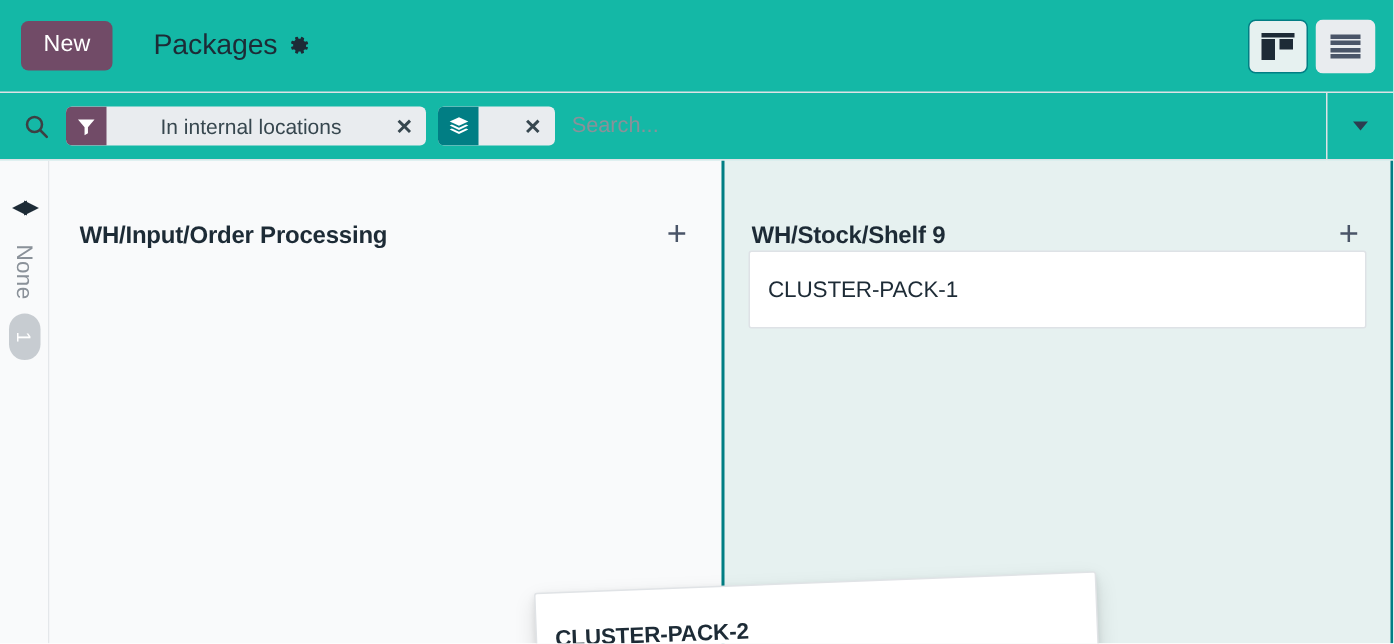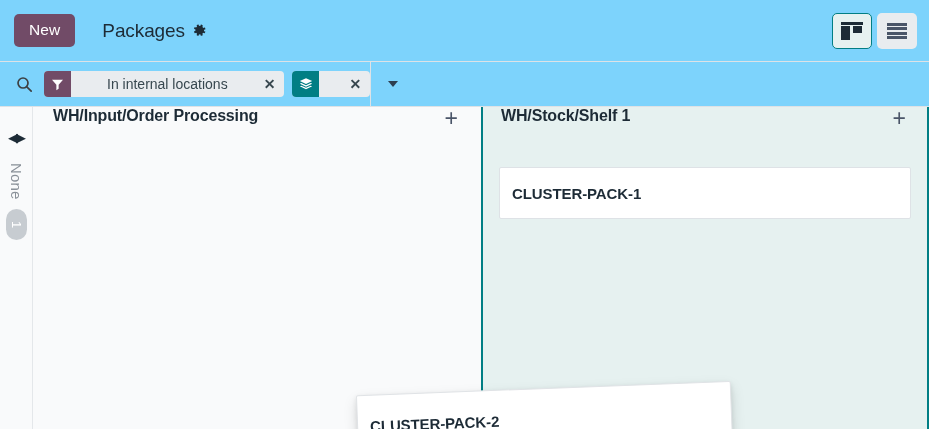--- a/index.html
+++ b/index.html
@@ -16,21 +16,21 @@
     position: relative;
     width: 929px;
     height: 429px;
     background: #ffffff;
     display: flex;
     flex-direction: column;
   }
 
   
   .control-panel {
-    background: #7dd3fc;
+    background: #14b8a6;
     border-bottom: 1px solid #dee2e6;
     padding: 0;
     flex: 0 0 auto;
   }
 
   .cp-top {
     display: flex;
     align-items: center;
     height: 61px;
     padding: 0 14px;
@@ -261,21 +261,21 @@
     position: relative;
   }
   .col.highlight {
     background: #e6f1f0;
     border-left: 2px solid #017e84;
     border-right: 2px solid #017e84;
     padding: 0 16px;
   }
   .col-header {
     display: flex;
-    align-items: flex-start;
+    align-items: flex-end;
     justify-content: space-between;
     height: 60px;
     padding: 0 2px;
     flex: 0 0 auto;
   }
   .col-title {
     font-size: 16px;
     font-weight: bold;
     color: #1d2b36;
     letter-spacing: -.15px;
@@ -297,21 +297,21 @@
     display: flex;
     flex-direction: column;
     gap: 8px;
   }
   .kcard {
     background: #ffffff;
     border: 1px solid #dee2e6;
     border-radius: 2px;
     padding: 14px 12px;
     font-size: 15px;
-    font-weight: bold;
+    font-weight: normal;
     color: #1d2b36;
     letter-spacing: -.1px;
     cursor: pointer;
     min-height: 52px;
     display: flex;
     align-items: center;
   }
 
   
   .kcard-dragging {
@@ -401,20 +401,21 @@
               <path d="M8 1.3L.9 4.6 8 7.9l7.1-3.3z"></path>
               <path d="M8 9.4L2.6 6.9.9 7.7 8 11l7.1-3.3-1.7-.8z"></path>
               <path d="M8 12.4L2.6 9.9.9 10.7 8 14l7.1-3.3-1.7-.8z"></path>
             </svg>
           </span>
           <span class="facet-x">✕</span>
         </div>
 
       </div>
 
+      <input class="search-input" type="text" placeholder="Search..." style="">
 
       <div class="search-dropdown">
         <span class="caret-down"></span>
       </div>
     </div>
   </div>
 
   <div class="kanban">
 
     <div class="col-folded">
@@ -426,21 +427,21 @@
     <div class="col">
       <div class="col-header">
         <span class="col-title">WH/Input/Order Processing</span>
         <span class="col-add">+</span>
       </div>
       <div class="col-cards"></div>
     </div>
 
     <div class="col highlight">
       <div class="col-header">
-        <span class="col-title">WH/Stock/Shelf 1</span>
+        <span class="col-title">WH/Stock/Shelf 9</span>
         <span class="col-add">+</span>
       </div>
       <div class="col-cards">
         <div class="kcard">CLUSTER-PACK-1</div>
       </div>
     </div>
 
     <div class="kcard-dragging">CLUSTER-PACK-2</div>
 
   </div>

